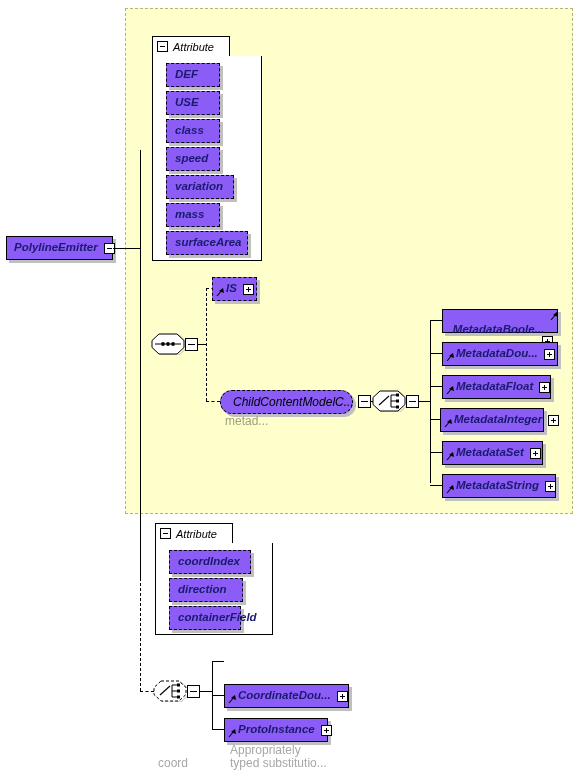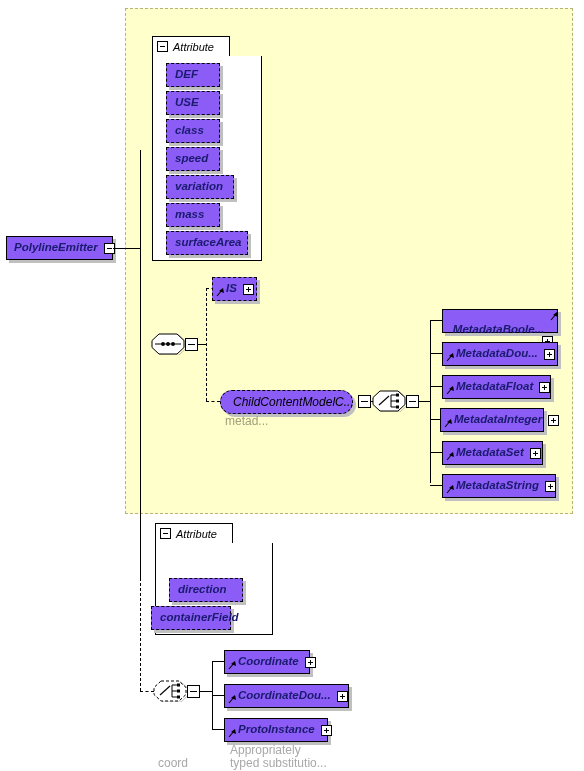--- a/index.html
+++ b/index.html
@@ -332,24 +332,27 @@
     <span class="label" style="padding-left:3px;">MetadataString</span>
     <span class="pm plus"></span>
   </div>
 
   <div class="abs attrtab" style="left:155px; top:523px; width:78px;">
     <span class="pm"></span>
     <span class="tabtext">Attribute</span>
   </div>
   <div class="abs attrbody" style="left:155px; top:543px; width:118px; height:92px;"></div>
 
+  <div class="abs node dashed attr" style="left:169px; top:550px; width:82px;">
+    <span class="label">coordIndex</span>
+  </div>
   <div class="abs node dashed attr" style="left:169px; top:578px; width:74px;">
     <span class="label">direction</span>
   </div>
-  <div class="abs node dashed attr" style="left:151px; top:606px; width:80px;">
+  <div class="abs node dashed attr" style="left:169px; top:606px; width:72px;">
     <span class="label">containerField</span>
   </div>
 
   <div class="abs dsh-h" style="left:140px; top:691px; width:14px;"></div>
   <div class="abs comp" style="left:152px; top:680px;">
     <svg width="36" height="22" viewBox="0 0 36 22">
       <polygon points="9,1 27,1 34,7.5 34,14.5 27,21 9,21 2,14.5 2,7.5" fill="#ffffff" stroke="#000000" stroke-width="1" transform="translate(2,1)" opacity="0.25"></polygon>
       <polygon points="9,1 27,1 34,7.5 34,14.5 27,21 9,21 2,14.5 2,7.5" fill="#ffffff" stroke="#000000" stroke-width="1" stroke-dasharray="3,2"></polygon>
       <line x1="8" y1="15" x2="18" y2="6" stroke="#000000" stroke-width="1.1"></line>
       <line x1="20" y1="11" x2="25" y2="11" stroke="#000000" stroke-width="1"></line>
@@ -363,28 +366,20 @@
   </div>
   <div class="abs pmfloat" style="left:187px; top:685px;"></div>
   <div class="abs annot grey" style="left:158px; top:712px;margin-top:45px;">coord</div>
   <div class="abs ln lnh" style="left:200px; top:691px; width:12px;"></div>
 
   <div class="abs ln lnv" style="left:212px; top:661px; height:68px;"></div>
   <div class="abs ln lnh" style="left:212px; top:661px; width:12px;"></div>
   <div class="abs ln lnh" style="left:212px; top:695px; width:12px;"></div>
   <div class="abs ln lnh" style="left:212px; top:729px; width:12px;"></div>
 
-  <div class="abs node" style="left:224px; top:650px; width:86px;">
-    <svg class="subarrow" viewBox="0 0 9 12">
-      <line x1="1" y1="10" x2="7" y2="3" stroke="#000" stroke-width="1.1"></line>
-      <polygon points="7,2 8,7 3,5" fill="#000"></polygon>
-    </svg>
-    <span class="label" style="padding-left:3px;">Coordinate</span>
-    <span class="pm plus"></span>
-  </div>
   <div class="abs node" style="left:224px; top:684px; width:125px;">
     <svg class="subarrow" viewBox="0 0 9 12">
       <line x1="1" y1="10" x2="7" y2="3" stroke="#000" stroke-width="1.1"></line>
       <polygon points="7,2 8,7 3,5" fill="#000"></polygon>
     </svg>
     <span class="label" style="padding-left:3px;">CoordinateDou...</span>
     <span class="pm plus"></span>
   </div>
   <div class="abs node" style="left:224px; top:718px; width:104px;">
     <svg class="subarrow" viewBox="0 0 9 12">

